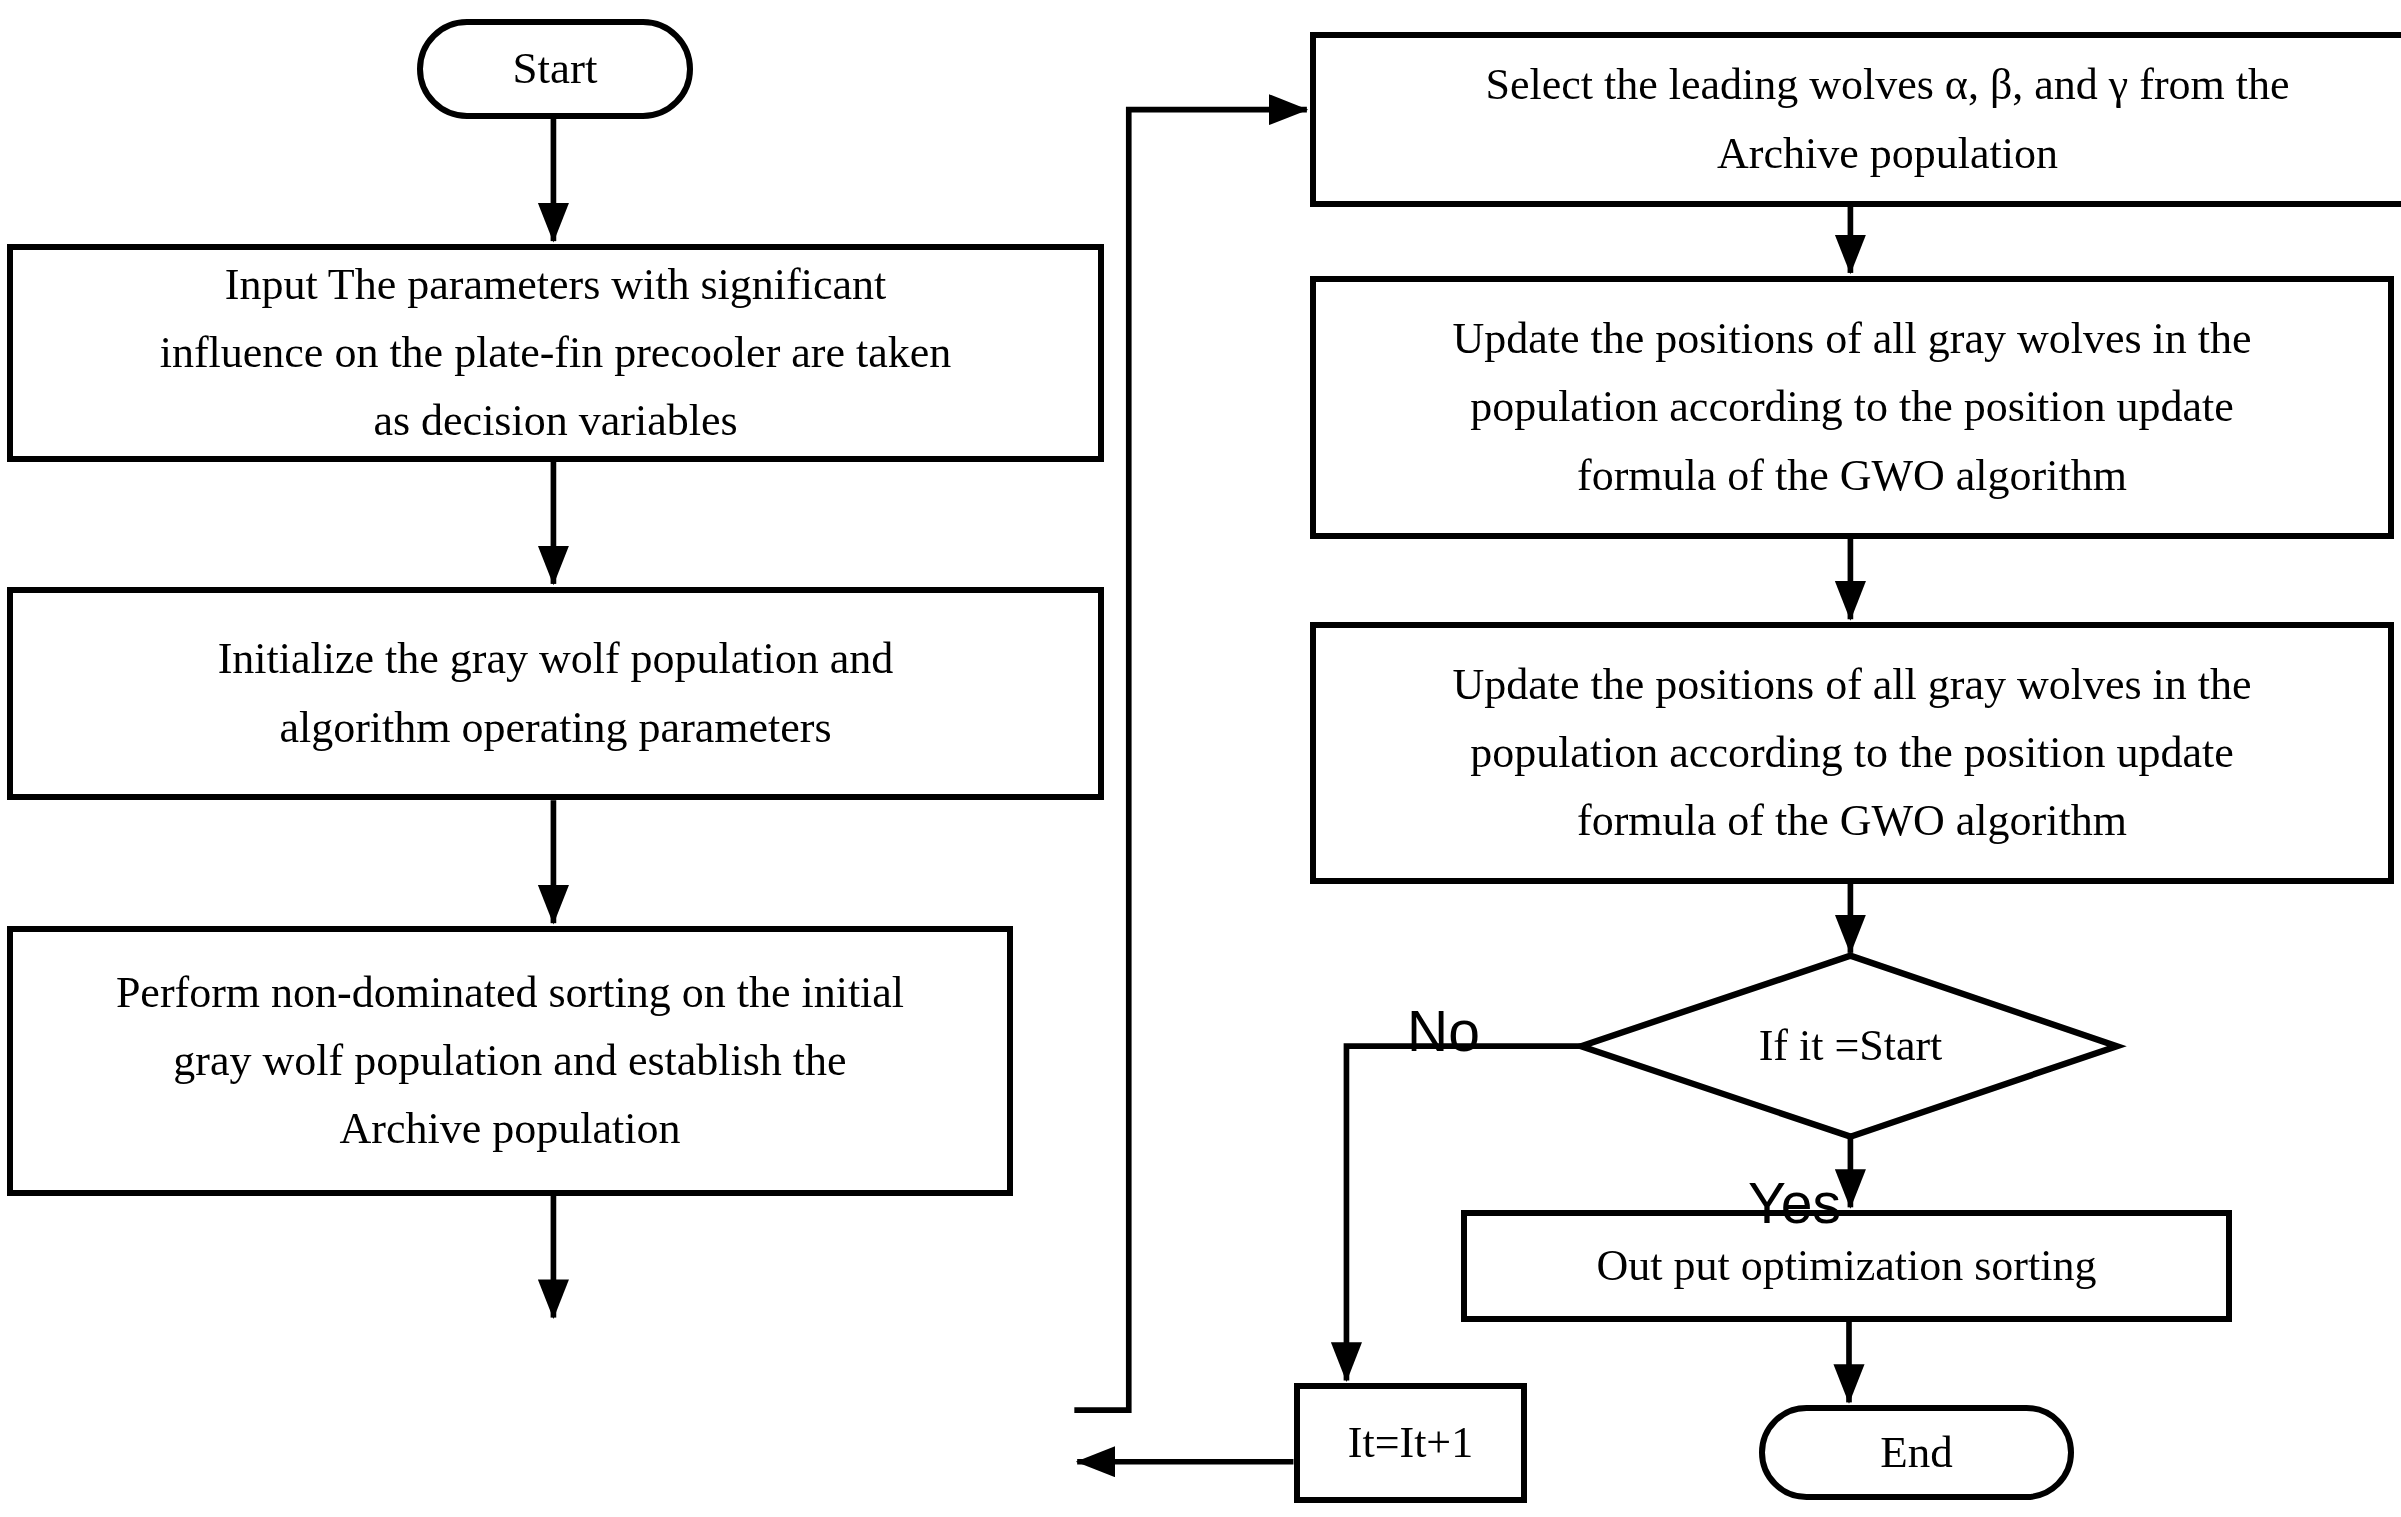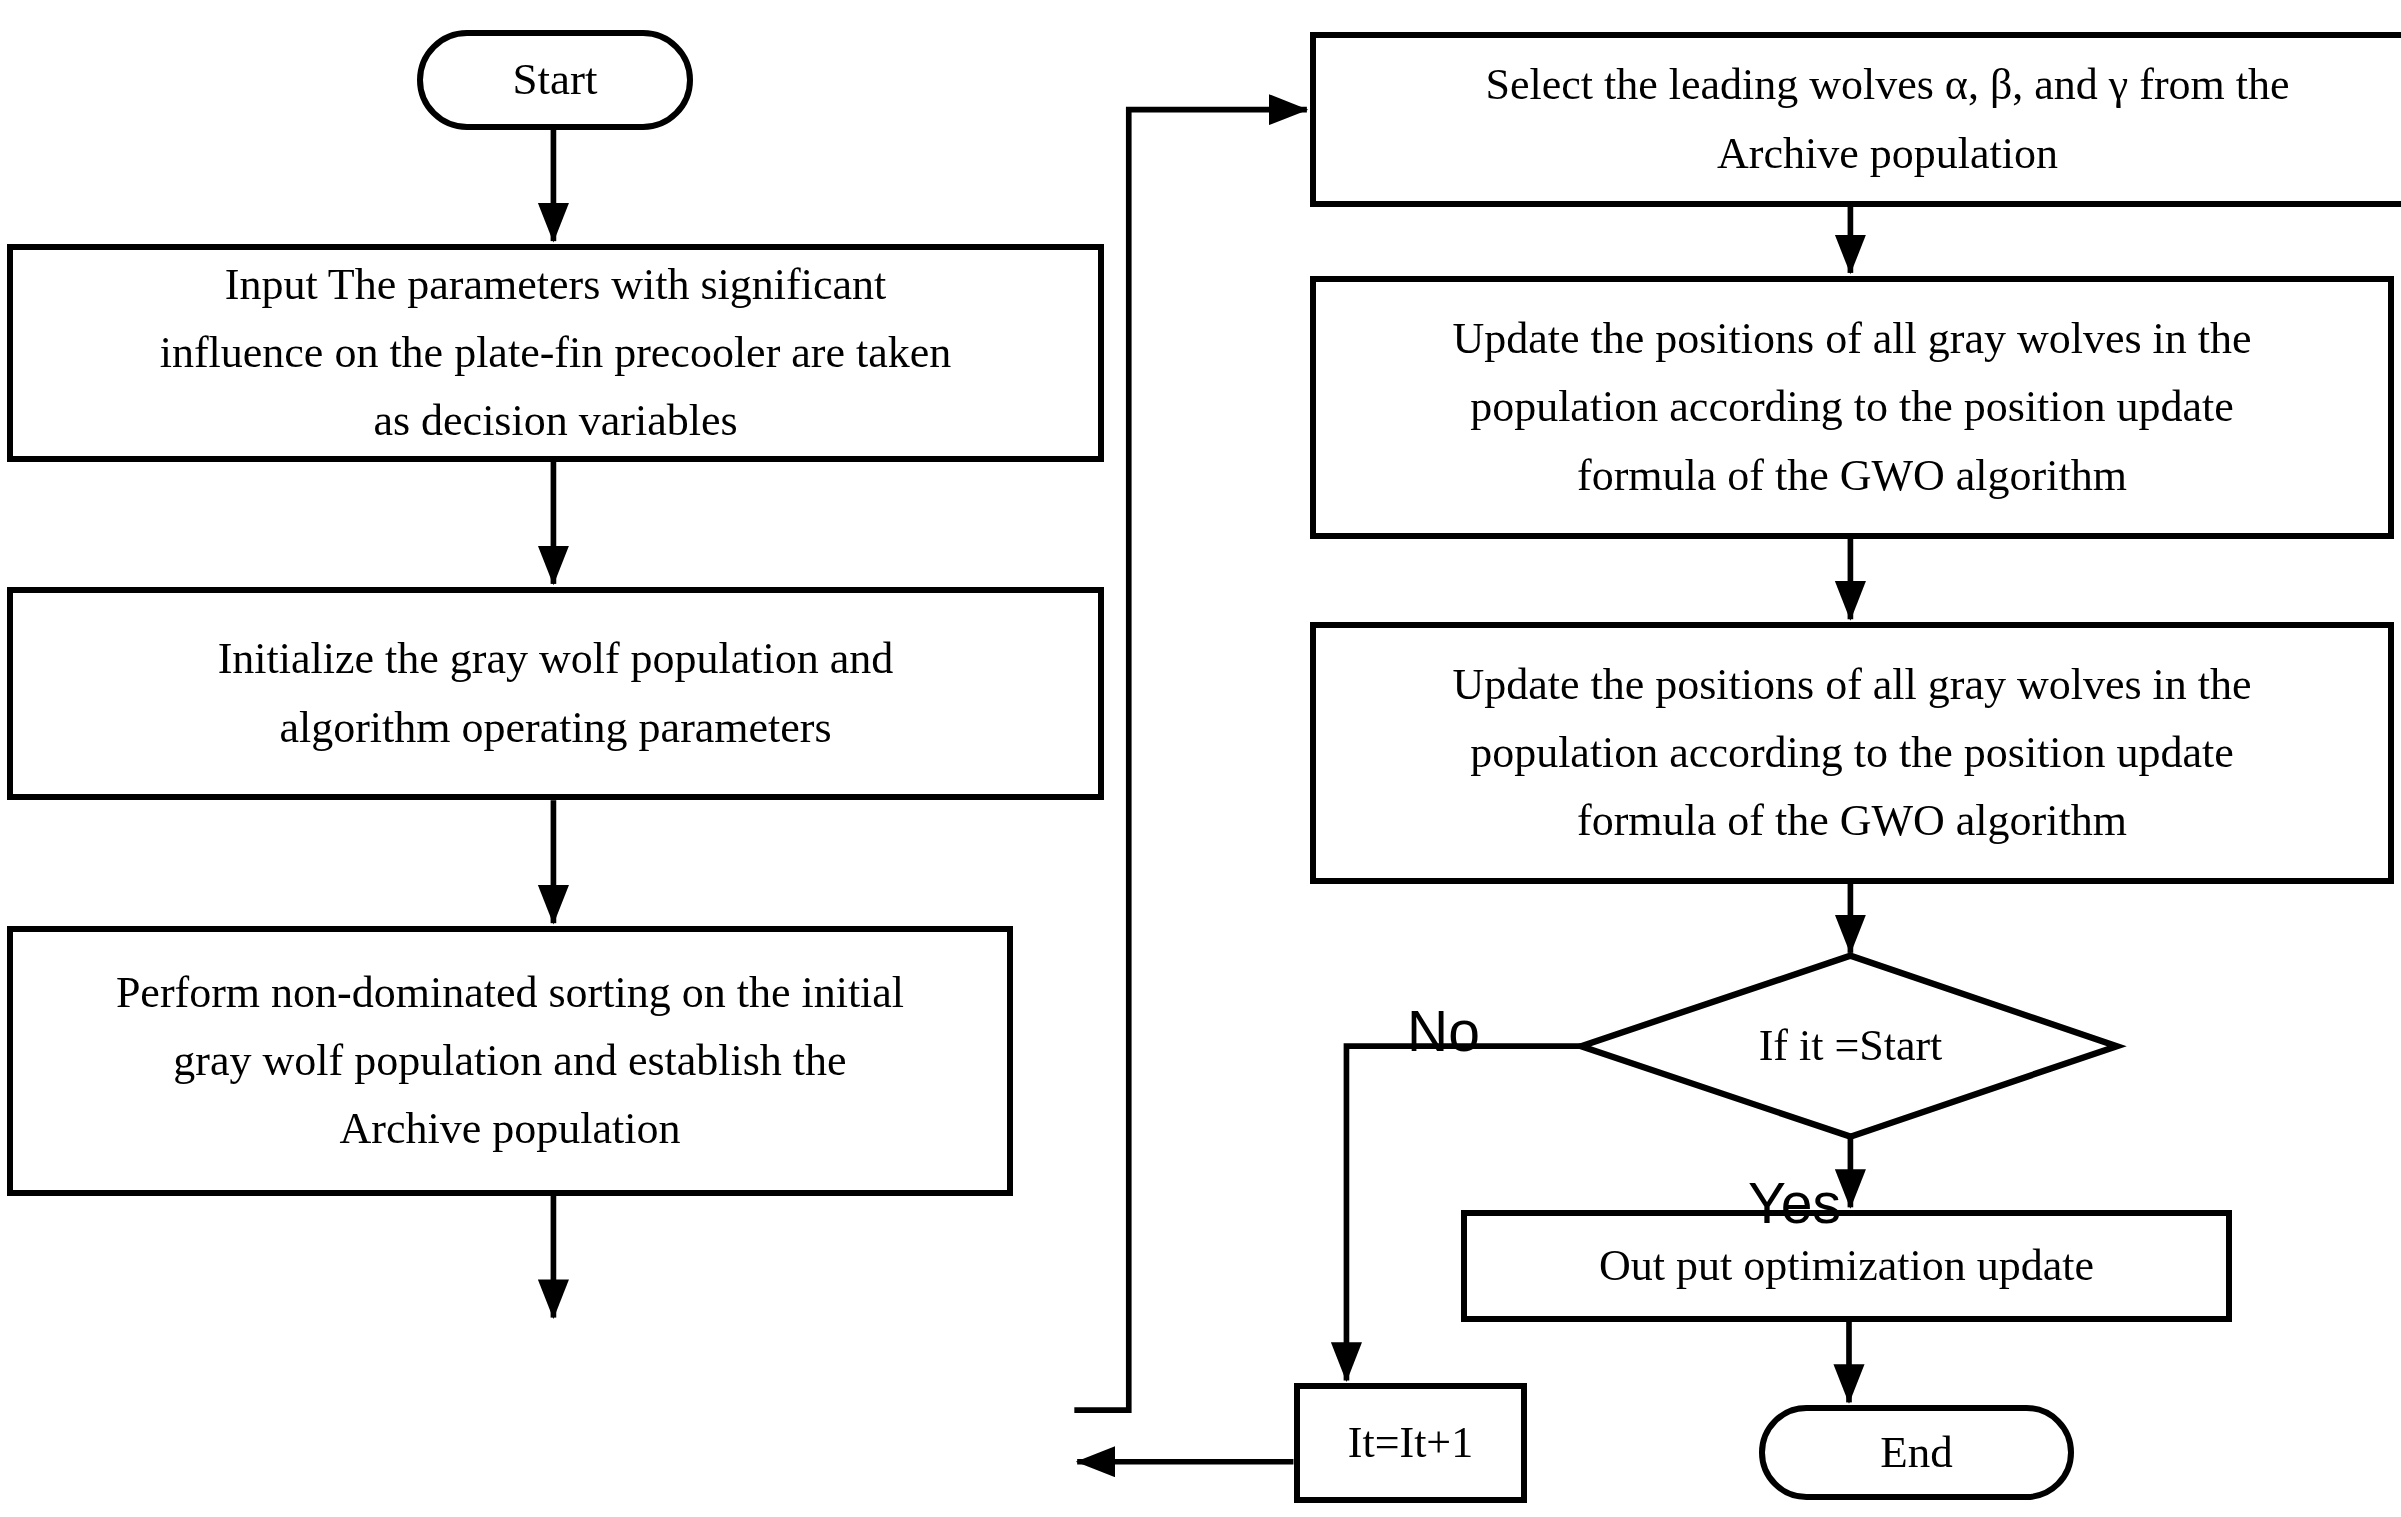--- a/index.html
+++ b/index.html
@@ -89,21 +89,21 @@
     <path class="edge" marker-end="url(#arrow)" d="M2618,762 L2618,876"></path>
     <path class="edge" marker-end="url(#arrow)" d="M2618,1250 L2618,1348"></path>
     <path class="edge" marker-end="url(#arrow)" d="M2237,1480 L1905,1480 L1905,1953"></path>
     <path class="edge" marker-end="url(#arrow)" d="M1830,2068 L1524,2068"></path>
     <path class="edge" marker-end="url(#arrow)" d="M2618,1608 L2618,1708"></path>
     <path class="edge" marker-end="url(#arrow)" d="M2616,1870 L2616,1984"></path>
 
     <polygon class="shape" points="2237,1480 2618,1352 2995,1480 2618,1608"></polygon>
   </svg>
 
-  <div class="node terminator" style="left:417px;top:19px;width:276px;height:100px;margin-top:11px;">
+  <div class="node terminator" style="left:417px;top:19px;width:276px;height:100px;">
     <span>Start</span>
   </div>
 
   <div class="node" style="left:7px;top:587px;width:1097px;height:213px;">
     <span>Initialize the gray wolf population and
 algorithm operating parameters</span>
   </div>
 
   <div class="node" style="left:7px;top:244px;width:1097px;height:218px;">
     <span>Input The parameters with significant
@@ -133,21 +133,21 @@
     <span>Update the positions of all gray wolves in the
 population according to the position update
 formula of the GWO algorithm</span>
   </div>
 
   <div class="node plain" style="left:1596px;top:1005px;width:509px;height:82px;">
     <span>If it =Start</span>
   </div>
 
   <div class="node" style="left:1461px;top:1210px;width:771px;height:112px;">
-    <span>Out put optimization update</span>
+    <span>Out put optimization sorting</span>
   </div>
 
   <div class="node" style="left:1294px;top:1383px;width:233px;height:120px;">
     <span>It=It+1</span>
   </div>
 
   <div class="node terminator" style="left:1759px;top:1405px;width:315px;height:95px;">
     <span>End</span>
   </div>
 

